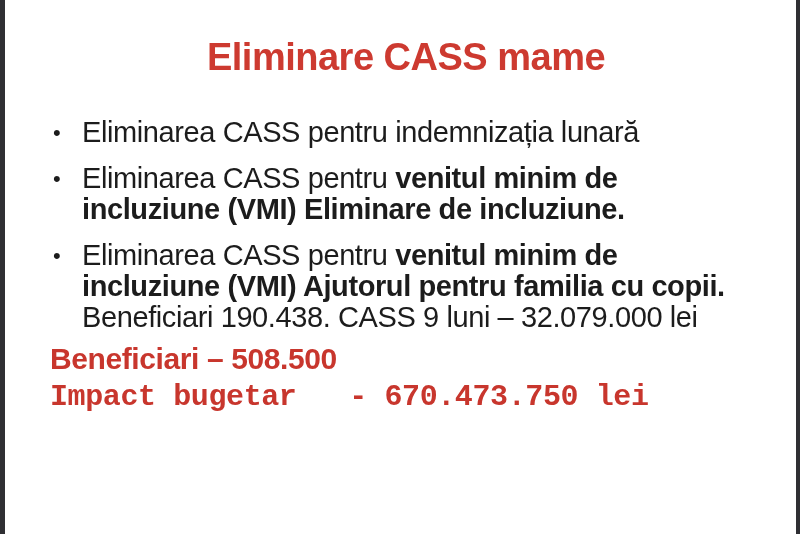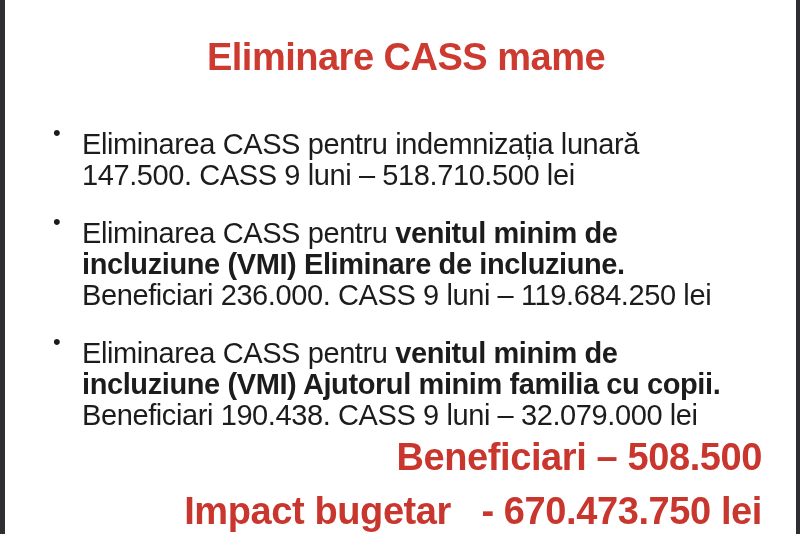--- a/index.html
+++ b/index.html
@@ -42,65 +42,63 @@
   }
   ul.bullets li:last-child{margin-bottom:0;}
   .dot{
     flex:0 0 32px;
     width:32px;
     font-size:22px;
     line-height:31px;
     padding-left:3px;
     box-sizing:border-box;
   }
-  .text{flex:1;margin-top:12px;}
+  .text{flex:1;}
   .line{display:block;white-space:nowrap;}
   .seg-bold{font-weight:700;}
   .totals{margin-top:9px;}
   .total{
-    text-align:right;
+    text-align:left;
     color:#c8362d;
     font-weight:700;
-    font-size:38px;
+    font-size:30px;
     line-height:34px;
     letter-spacing:-0.4px;
     white-space:pre-wrap;
   }
-  .total + .total{margin-top:20px;}
+  .total + .total{margin-top:4px;font-family:Liberation Mono, monospace;}
 </style>
 </head>
 <body>
 
 <div class="edge left"></div>
 <div class="edge right"></div>
 
 <div class="content">
   <h1 class="title">Eliminare CASS mame</h1>
 
   <ul class="bullets" id="bullet-list">
       <li>
         <span class="dot">•</span>
         <div class="text">
           <span class="line"><span class="seg">Eliminarea CASS pentru indemnizația lunară</span></span>
-          <span class="line"><span class="seg">147.500. CASS 9 luni – 518.710.500 lei</span></span>
         </div>
       </li>
       <li>
         <span class="dot">•</span>
         <div class="text">
           <span class="line"><span class="seg">Eliminarea CASS pentru </span><span class="seg-bold">venitul minim de</span></span>
           <span class="line"><span class="seg-bold">incluziune (VMI) Eliminare de incluziune.</span></span>
-          <span class="line"><span class="seg">Beneficiari 236.000. CASS 9 luni – 119.684.250 lei</span></span>
         </div>
       </li>
       <li>
         <span class="dot">•</span>
         <div class="text">
           <span class="line"><span class="seg">Eliminarea CASS pentru </span><span class="seg-bold">venitul minim de</span></span>
-          <span class="line"><span class="seg-bold">incluziune (VMI) Ajutorul minim familia cu copii.</span></span>
+          <span class="line"><span class="seg-bold">incluziune (VMI) Ajutorul pentru familia cu copii.</span></span>
           <span class="line"><span class="seg">Beneficiari 190.438. CASS 9 luni – 32.079.000 lei</span></span>
         </div>
       </li>
     </ul>
 
   <div class="totals">
     <div class="total">Beneficiari – 508.500</div>
     <div class="total">Impact bugetar &nbsp; - 670.473.750 lei</div>
   </div>
 </div>

